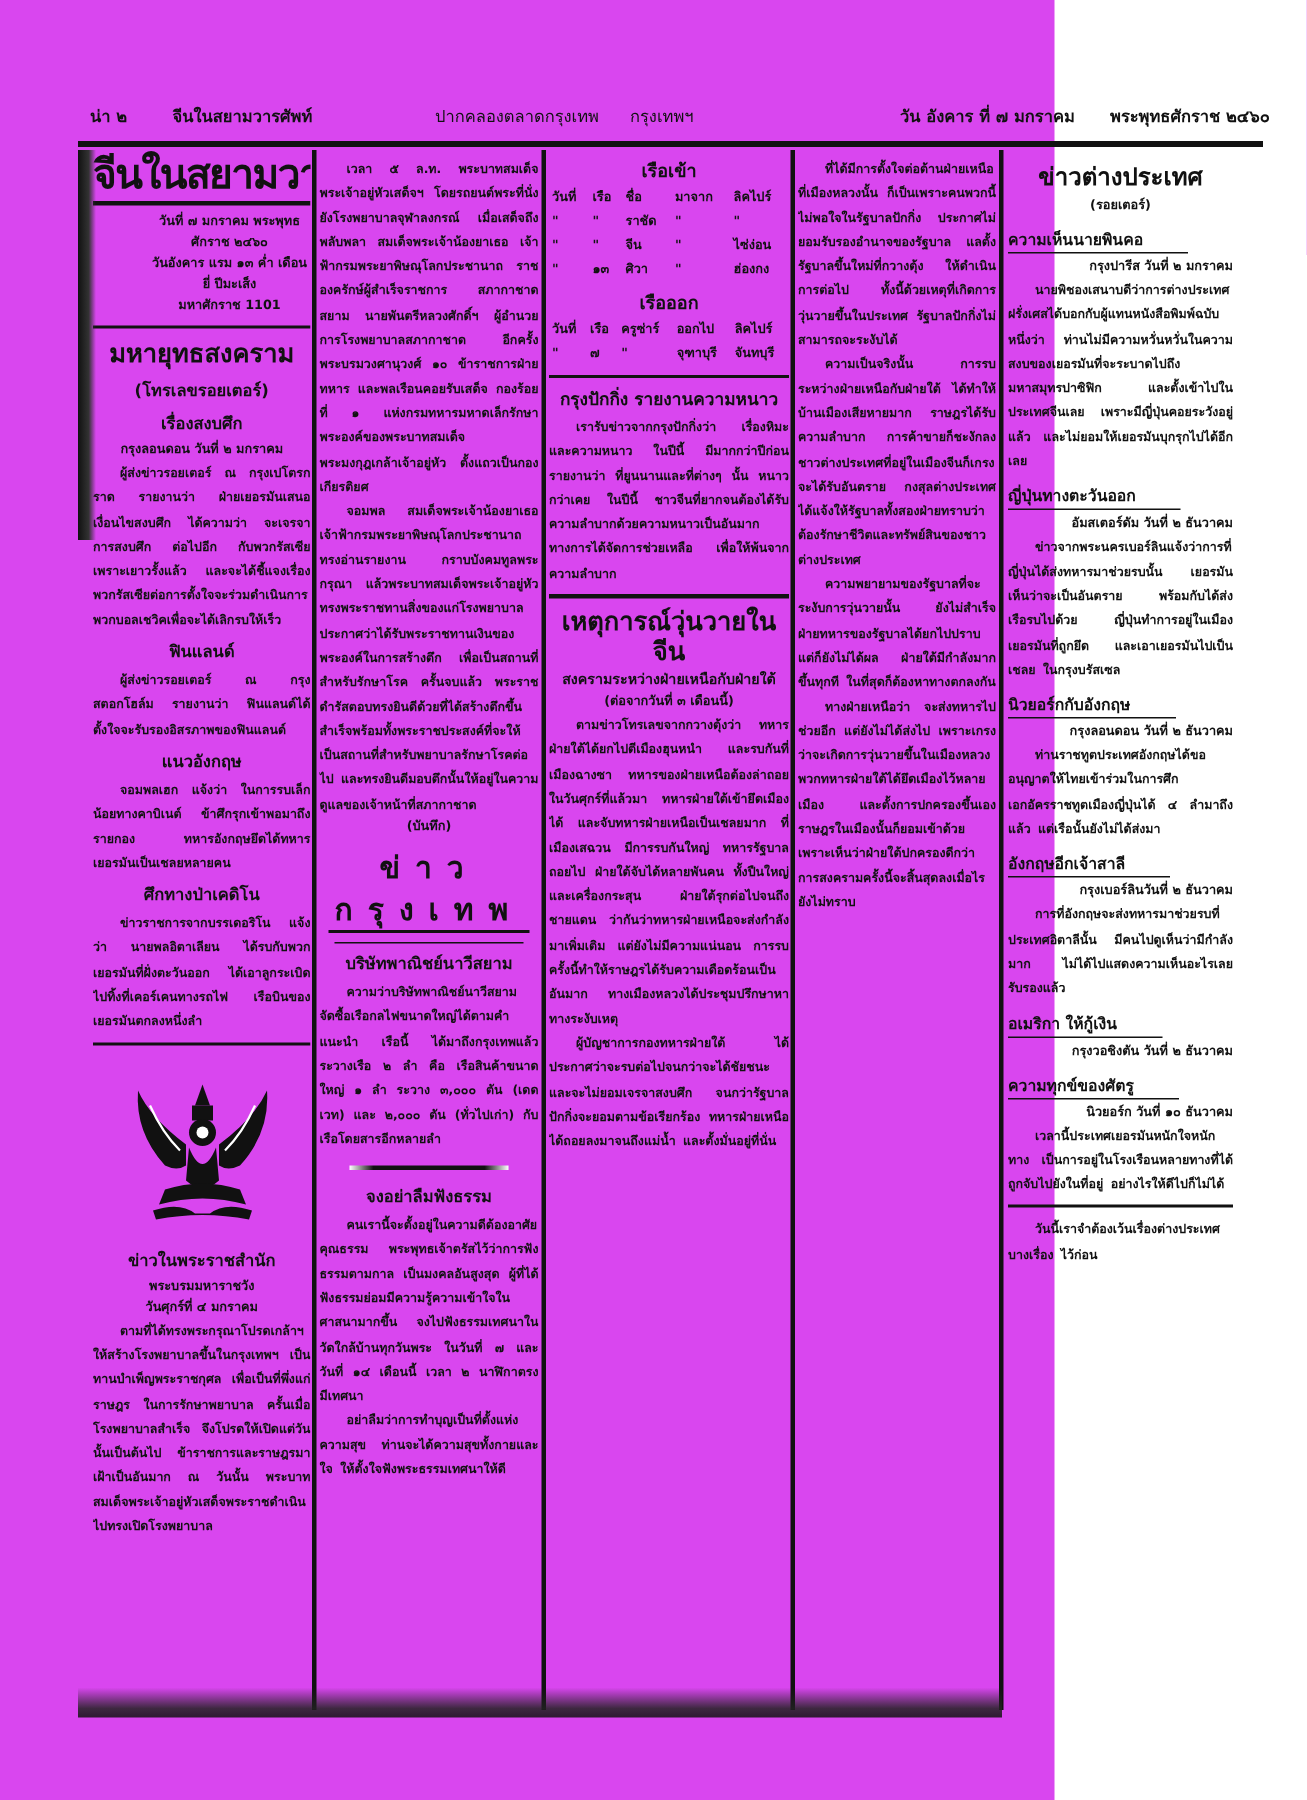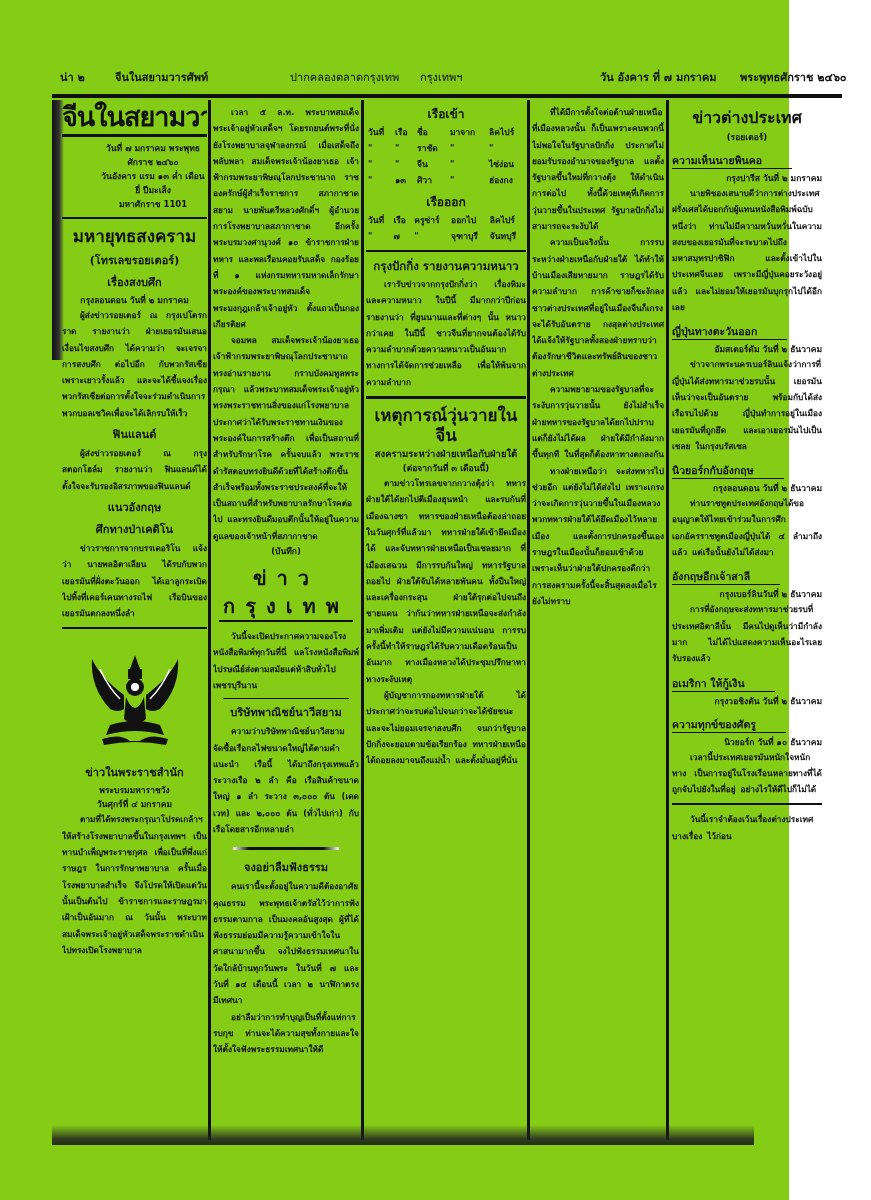--- a/index.html
+++ b/index.html
@@ -1,18 +1,18 @@
 <!DOCTYPE html>
 <html><head>
 <meta charset="utf-8">
 <style>
   html, body { margin:0; padding:0; background:#fff; }
   body { width:871px; height:1200px; position:relative; overflow:hidden;
          font-family:"DejaVu Sans", sans-serif; color:#111; }
-  .page { position:absolute; left:0; top:0; width:789px; height:1200px; background:#84cc16; }
+  .page { position:absolute; left:0; top:0; width:703px; height:1200px; background:#d946ef; }
   .folio { position:absolute; top:68px; left:60px; right:40px; height:20px;
            font-size:11px; font-weight:bold; white-space:nowrap; }
   .folio span { position:absolute; top:0; }
   .rule-top { position:absolute; top:94px; left:52px; width:790px; height:4px; background:#111; }
   .col { position:absolute; top:100px; bottom:60px; overflow:hidden; }
   .vrule { position:absolute; top:100px; bottom:60px; width:3px; background:#111; }
   .c1 { left:62px; width:145px; }
   .c2 { left:213px; width:146px; }
   .c3 { left:366px; width:160px; }
   .c4 { left:532px; width:132px; }
@@ -69,20 +69,21 @@
     <div class="dateline">มหาศักราช 1101</div>
     <div class="rule"></div>
     <div class="headline-lg">มหายุทธสงคราม</div>
     <div class="headline-sm">(โทรเลขรอยเตอร์)</div>
     <div class="headline-sm">เรื่องสงบศึก</div>
     <div class="center-sm">กรุงลอนดอน วันที่ ๒ มกราคม</div>
     <p class="para">ผู้ส่งข่าวรอยเตอร์ ณ กรุงเปโตรกราด รายงานว่า ฝ่ายเยอรมันเสนอเงื่อนไขสงบศึก ได้ความว่า จะเจรจาการสงบศึก ต่อไปอีก กับพวกรัสเซีย เพราะเยาวรั้งแล้ว และจะได้ชี้แจงเรื่องพวกรัสเซียต่อการตั้งใจจะร่วมดำเนินการ พวกบอลเชวิคเพื่อจะได้เลิกรบให้เร็ว</p>
     <div class="headline-sm">ฟินแลนด์</div>
     <p class="para">ผู้ส่งข่าวรอยเตอร์ ณ กรุงสตอกโฮล์ม รายงานว่า ฟินแลนด์ได้ตั้งใจจะรับรองอิสรภาพของฟินแลนด์</p>
     <div class="headline-sm">แนวอังกฤษ</div>
+    <p class="para">จอมพลเฮก แจ้งว่า ในการรบเล็กน้อยทางคาบิเนต์ ข้าศึกรุกเข้าพอมาถึงรายกอง ทหารอังกฤษยึดได้ทหารเยอรมันเป็นเชลยหลายคน</p>
     <div class="headline-sm">ศึกทางป่าเคดิโน</div>
     <p class="para">ข่าวราชการจากบรรเดอริโน แจ้งว่า นายพลอิตาเลียน ได้รบกับพวกเยอรมันที่ฝั่งตะวันออก ได้เอาลูกระเบิดไปทิ้งที่เคอร์เคนทางรถไฟ เรือบินของเยอรมันตกลงหนึ่งลำ</p>
     <div class="rule"></div>
     <svg class="garuda" viewBox="0 0 110 110">
       <path d="M55 8 L60 22 L50 22 Z" fill="#111"></path>
       <rect x="48" y="22" width="14" height="10" fill="#111"></rect>
       <circle cx="55" cy="40" r="9" fill="#111"></circle>
       <circle cx="55" cy="40" r="4" fill="#fff"></circle>
       <path d="M46 50 Q55 72 64 50 L66 72 Q55 82 44 72 Z" fill="#111"></path>
       <path d="M44 48 Q20 30 12 12 Q10 40 30 62 Q38 66 44 62 Z" fill="#111"></path>
@@ -96,28 +97,27 @@
     <div class="center-sm">พระบรมมหาราชวัง</div>
     <div class="center-sm">วันศุกร์ที่ ๔ มกราคม</div>
     <p class="para">ตามที่ได้ทรงพระกรุณาโปรดเกล้าฯ ให้สร้างโรงพยาบาลขึ้นในกรุงเทพฯ เป็นทานบำเพ็ญพระราชกุศล เพื่อเป็นที่พึ่งแก่ราษฎร ในการรักษาพยาบาล ครั้นเมื่อโรงพยาบาลสำเร็จ จึงโปรดให้เปิดแต่วันนั้นเป็นต้นไป ข้าราชการและราษฎรมาเฝ้าเป็นอันมาก ณ วันนั้น พระบาทสมเด็จพระเจ้าอยู่หัวเสด็จพระราชดำเนินไปทรงเปิดโรงพยาบาล</p>
   </div>
 
   <div class="col c2">
     <p class="para" style="margin-top:4px">เวลา ๕ ล.ท. พระบาทสมเด็จพระเจ้าอยู่หัวเสด็จฯ โดยรถยนต์พระที่นั่งยังโรงพยาบาลจุฬาลงกรณ์ เมื่อเสด็จถึงพลับพลา สมเด็จพระเจ้าน้องยาเธอ เจ้าฟ้ากรมพระยาพิษณุโลกประชานาถ ราชองครักษ์ผู้สำเร็จราชการ สภากาชาดสยาม นายพันตรีหลวงศักดิ์ฯ ผู้อำนวยการโรงพยาบาลสภากาชาด อีกครั้งพระบรมวงศานุวงศ์ ๑๐ ข้าราชการฝ่ายทหาร และพลเรือนคอยรับเสด็จ กองร้อยที่ ๑ แห่งกรมทหารมหาดเล็กรักษาพระองค์ของพระบาทสมเด็จพระมงกุฎเกล้าเจ้าอยู่หัว ตั้งแถวเป็นกองเกียรติยศ</p>
     <p class="para">จอมพล สมเด็จพระเจ้าน้องยาเธอ เจ้าฟ้ากรมพระยาพิษณุโลกประชานาถ ทรงอ่านรายงาน กราบบังคมทูลพระกรุณา แล้วพระบาทสมเด็จพระเจ้าอยู่หัว ทรงพระราชทานสิ่งของแก่โรงพยาบาล ประกาศว่าได้รับพระราชทานเงินของพระองค์ในการสร้างตึก เพื่อเป็นสถานที่สำหรับรักษาโรค ครั้นจบแล้ว พระราชดำรัสตอบทรงยินดีด้วยที่ได้สร้างตึกขึ้นสำเร็จพร้อมทั้งพระราชประสงค์ที่จะให้เป็นสถานที่สำหรับพยาบาลรักษาโรคต่อไป และทรงยินดีมอบตึกนั้นให้อยู่ในความดูแลของเจ้าหน้าที่สภากาชาด</p>
     <div class="center-sm">(บันทึก)</div>
     <div class="krung-thep">ข่าวกรุงเทพ</div>
-    <p class="para">วันนี้จะเปิดประกาศความจองโรงหนังสือพิมพ์ทุกวันที่นี่ แลโรงหนังสือพิมพ์ไปรษณีย์ส่งตามสมัยแต่ห้าสิบทั่วไป เพชรบุรีนาน</p>
     <div class="rule-thin"></div>
     <div class="headline-sm">บริษัทพาณิชย์นาวีสยาม</div>
     <p class="para">ความว่าบริษัทพาณิชย์นาวีสยาม จัดซื้อเรือกลไฟขนาดใหญ่ได้ตามคำแนะนำ เรือนี้ ได้มาถึงกรุงเทพแล้ว ระวางเรือ ๒ ลำ คือ เรือสินค้าขนาดใหญ่ ๑ ลำ ระวาง ๓,๐๐๐ ตัน (เดดเวท) และ ๒,๐๐๐ ตัน (ทั่วไปเก่า) กับเรือโดยสารอีกหลายลำ</p>
     <div class="fancy-rule"></div>
     <div class="headline-sm">จงอย่าลืมฟังธรรม</div>
     <p class="para">คนเรานี้จะตั้งอยู่ในความดีต้องอาศัยคุณธรรม พระพุทธเจ้าตรัสไว้ว่าการฟังธรรมตามกาล เป็นมงคลอันสูงสุด ผู้ที่ได้ฟังธรรมย่อมมีความรู้ความเข้าใจในศาสนามากขึ้น จงไปฟังธรรมเทศนาในวัดใกล้บ้านทุกวันพระ ในวันที่ ๗ และวันที่ ๑๔ เดือนนี้ เวลา ๒ นาฬิกาตรง มีเทศนา</p>
-    <p class="para">อย่าลืมว่าการทำบุญเป็นที่ตั้งแห่การรบกุข ท่านจะได้ความสุขทั้งกายและใจ ให้ตั้งใจฟังพระธรรมเทศนาให้ดี</p>
+    <p class="para">อย่าลืมว่าการทำบุญเป็นที่ตั้งแห่งความสุข ท่านจะได้ความสุขทั้งกายและใจ ให้ตั้งใจฟังพระธรรมเทศนาให้ดี</p>
   </div>
 
   <div class="col c3">
     <div class="headline-sm" style="font-size:12px">เรือเข้า</div>
     <table class="ships">
       <tbody>
           <tr>
         <td>วันที่</td>
         <td>เรือ</td>
         <td>ชื่อ</td>

